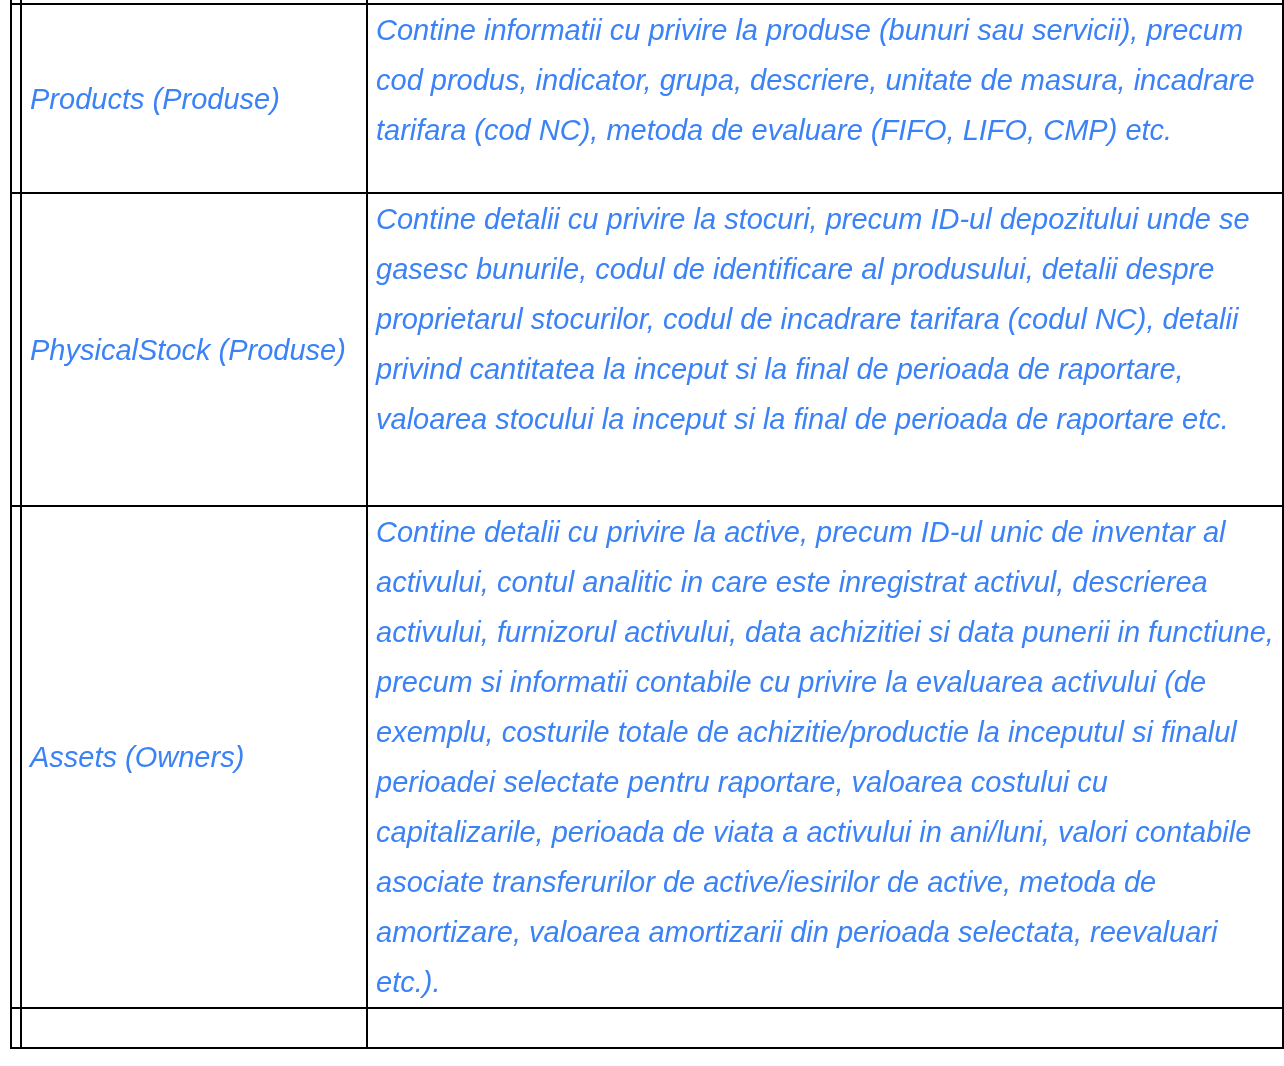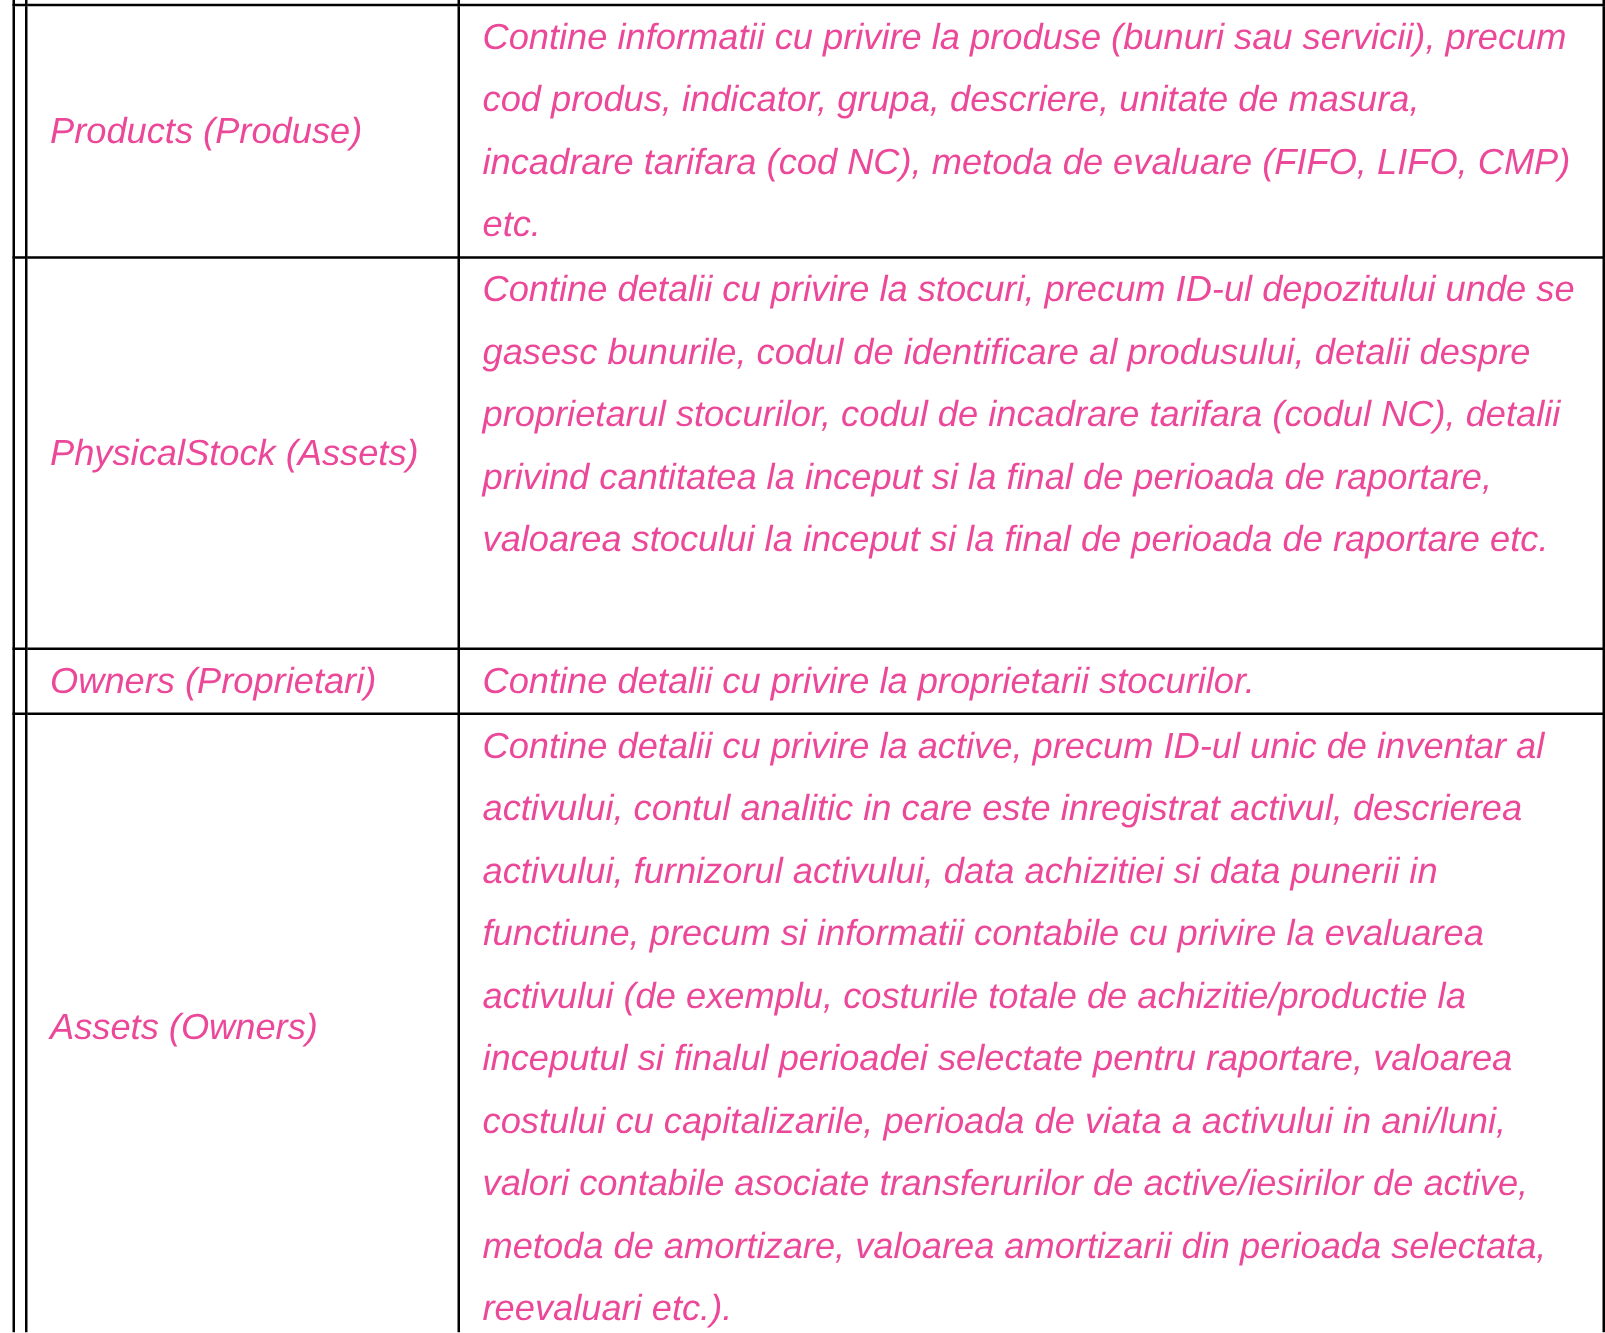--- a/index.html
+++ b/index.html
@@ -18,26 +18,26 @@
     position: absolute;
     left: 10px;
     top: -10px;
     border-collapse: collapse;
     table-layout: fixed;
     width: 1272px;
   }
   table.doc-table td {
     border: 2px solid #000000;
     background: #ffffff;
-    color: #ec4899;
+    color: #3b82f6;
     font-family: "Liberation Sans", sans-serif;
     font-style: italic;
     font-size: 29px;
     line-height: 50px;
-    padding: 0 18px;
+    padding: 0 8px;
     overflow: hidden;
   }
   td.spacer-cell {
     padding: 0;
   }
   td.name-cell {
     vertical-align: middle;
     padding-left: 7px;
   }
   td.desc-cell {
@@ -67,27 +67,22 @@
         <td class="name-cell"></td>
         <td class="desc-cell"></td>
       </tr>
       <tr class="row-products">
         <td class="spacer-cell"></td>
         <td class="name-cell">Products (Produse)</td>
         <td class="desc-cell">Contine informatii cu privire la produse (bunuri sau servicii), precum cod produs, indicator, grupa, descriere, unitate de masura, incadrare tarifara (cod NC), metoda de evaluare (FIFO, LIFO, CMP) etc.</td>
       </tr>
       <tr class="row-physicalstock">
         <td class="spacer-cell"></td>
-        <td class="name-cell">PhysicalStock (Assets)</td>
+        <td class="name-cell">PhysicalStock (Produse)</td>
         <td class="desc-cell">Contine detalii cu privire la stocuri, precum ID-ul depozitului unde se gasesc bunurile, codul de identificare al produsului, detalii despre proprietarul stocurilor, codul de incadrare tarifara (codul NC), detalii privind cantitatea la inceput si la final de perioada de raportare, valoarea stocului la inceput si la final de perioada de raportare etc.</td>
-      </tr>
-      <tr class="row-owners">
-        <td class="spacer-cell"></td>
-        <td class="name-cell">Owners (Proprietari)</td>
-        <td class="desc-cell">Contine detalii cu privire la proprietarii stocurilor.</td>
       </tr>
       <tr class="row-assets">
         <td class="spacer-cell"></td>
         <td class="name-cell">Assets (Owners)</td>
         <td class="desc-cell">Contine detalii cu privire la active, precum ID-ul unic de inventar al activului, contul analitic in care este inregistrat activul, descrierea activului, furnizorul activului, data achizitiei si data punerii in functiune, precum si informatii contabile cu privire la evaluarea activului (de exemplu, costurile totale de achizitie/productie la inceputul si finalul perioadei selectate pentru raportare, valoarea costului cu capitalizarile, perioada de viata a activului in ani/luni, valori contabile asociate transferurilor de active/iesirilor de active, metoda de amortizare, valoarea amortizarii din perioada selectata, reevaluari etc.).</td>
       </tr>
       <tr class="row-partial-bottom">
         <td class="spacer-cell"></td>
         <td class="name-cell"></td>
         <td class="desc-cell"></td>

